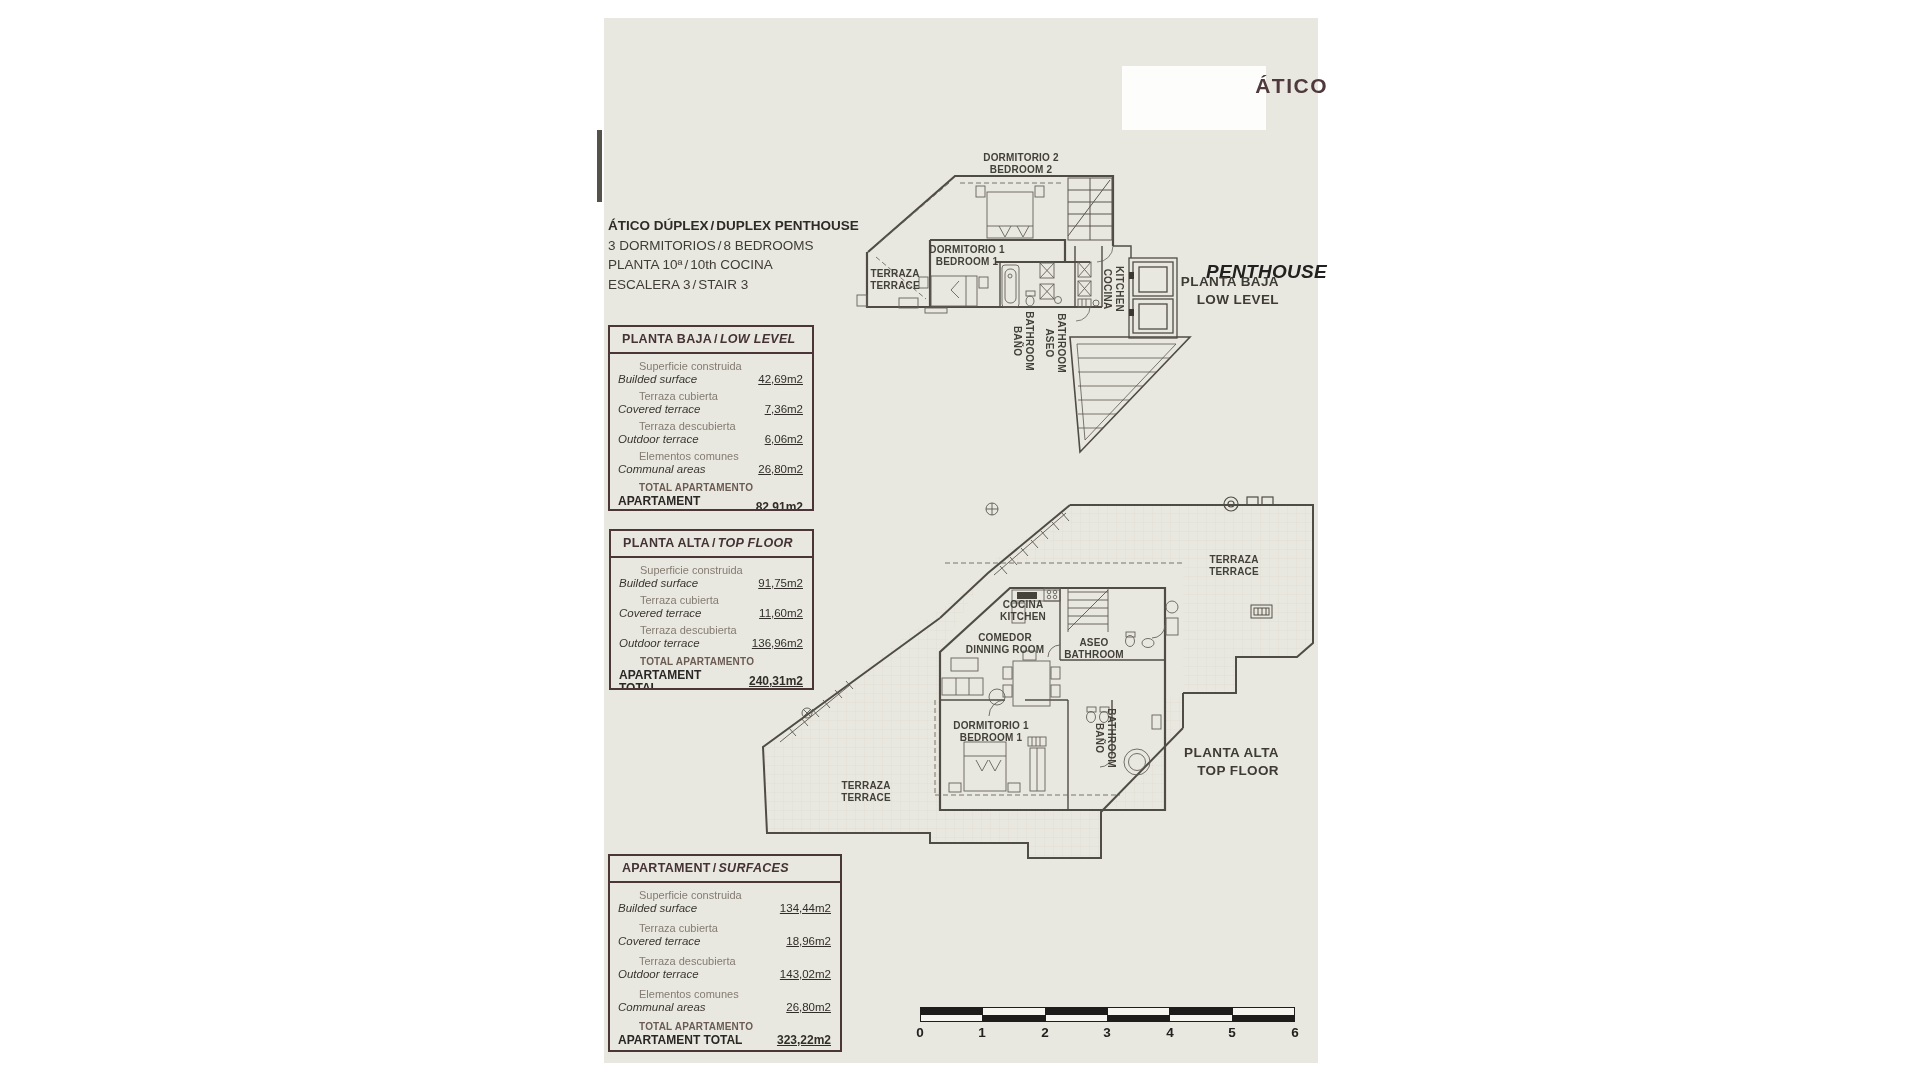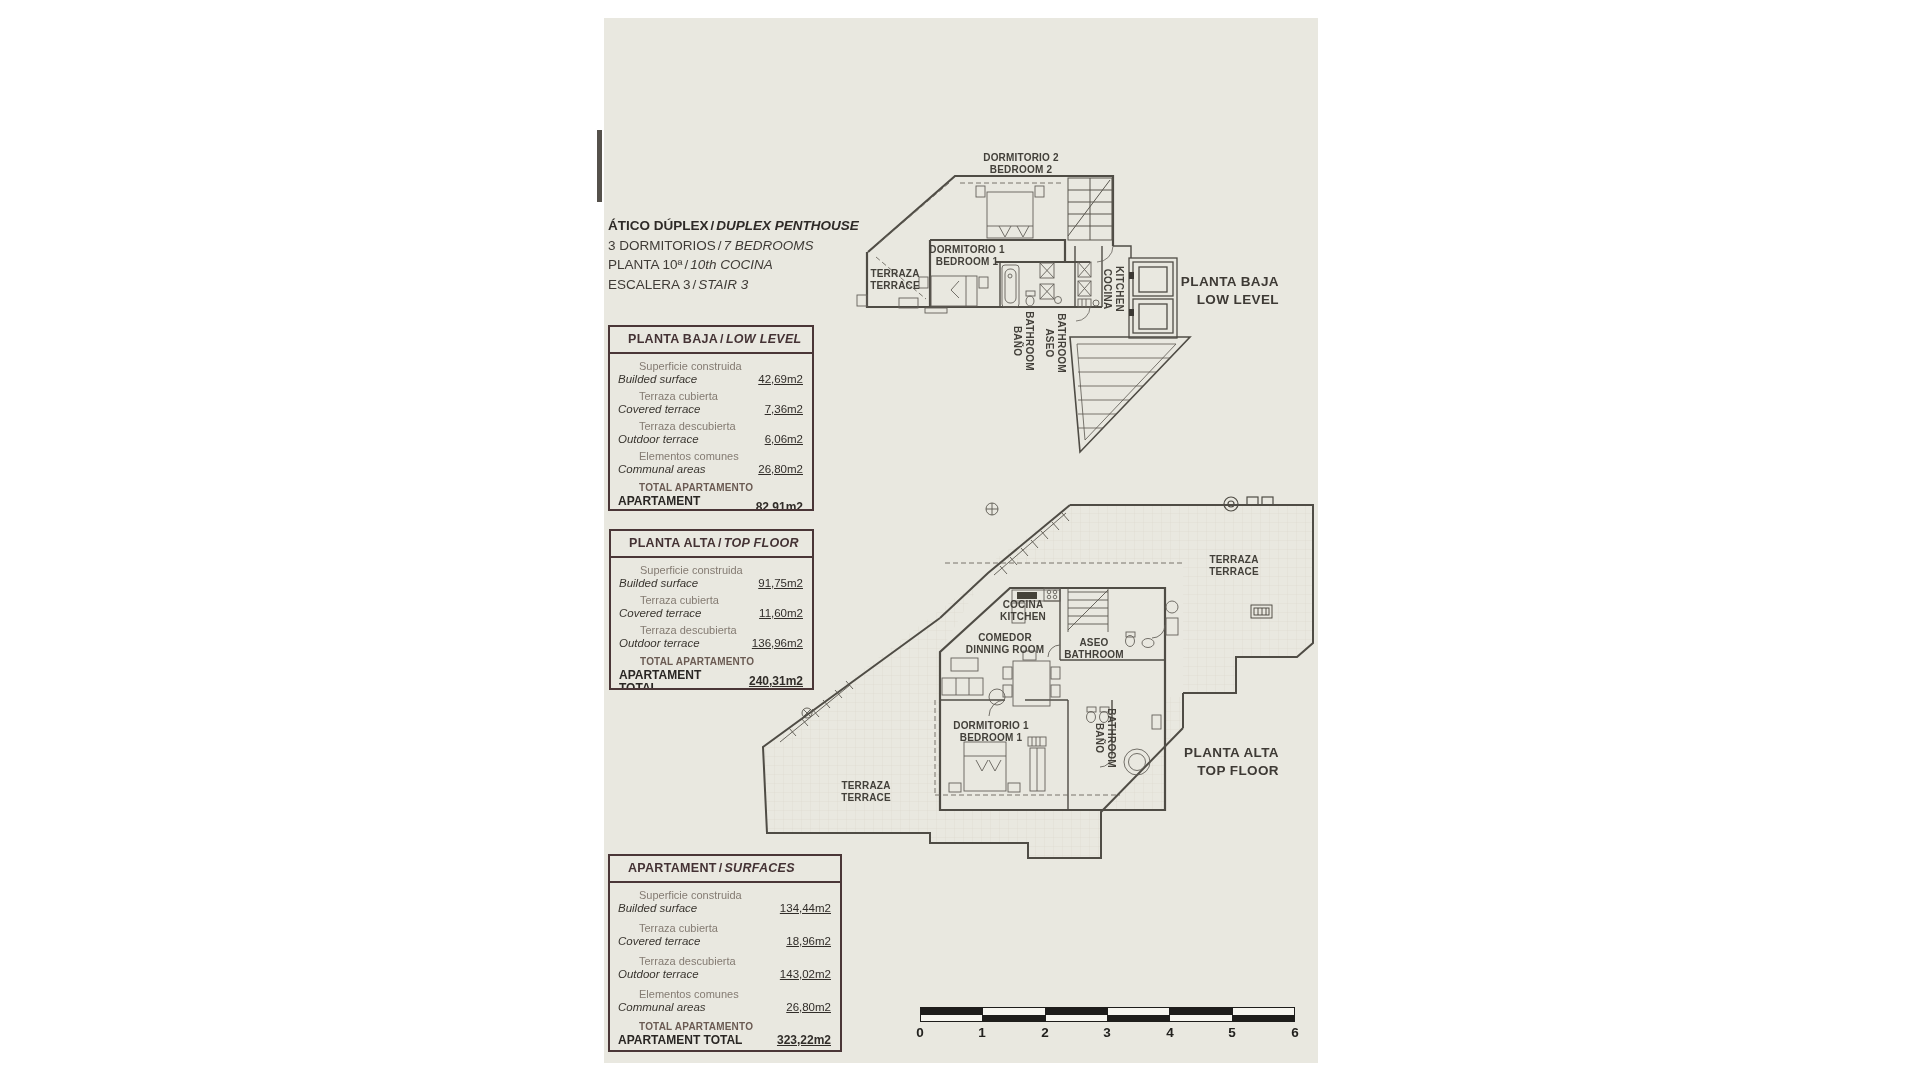--- a/index.html
+++ b/index.html
@@ -9,30 +9,30 @@
   .edge-strip{position:absolute;left:597px;top:130px;width:5px;height:72px;background:#55514b;}
 
   
   .title-box{position:absolute;left:518px;top:48px;width:144px;height:64px;background:#fdfdfb;
              text-align:right;padding:7px 8px 0 0;box-sizing:border-box;}
   .title-box .t1{font-size:21px;font-weight:700;letter-spacing:1.5px;color:#4e3a3c;line-height:26px;}
   .title-box .t2{font-size:19px;font-weight:700;font-style:italic;color:#232120;line-height:26px;letter-spacing:0.3px;}
 
   
   .info{position:absolute;left:4px;top:198px;width:300px;color:#3f3b36;font-size:13.5px;line-height:19.5px;}
-  .info .ln .en{font-style:italic;}
+  .info .ln .en{}
   .info .ln.b{font-weight:700;color:#2e2a27;}
   .info .sl{margin:0 2px;}
 
   
   .stable{position:absolute;border:2px solid #4a3637;box-sizing:border-box;overflow:hidden;}
   .t1{left:4px;top:307px;width:206px;height:186px;}
   .t2{left:5px;top:511px;width:205px;height:161px;}
   .t3{left:4px;top:836px;width:234px;height:198px;}
-  .thead{height:25px;line-height:25px;padding-left:18px;border-bottom:2px solid #4a3637;
+  .thead{height:25px;line-height:25px;padding-left:12px;border-bottom:2px solid #4a3637;
          font-size:12.5px;font-weight:700;color:#443234;letter-spacing:0.3px;white-space:nowrap;}
   .thead .en{font-style:italic;}
   .thead .sl{margin:0 2px;}
   .tbody{padding:6px 9px 4px 8px;}
   .trow{margin-bottom:4px;}
   .t3 .trow{margin-bottom:7px;}
   .trow .l1{font-size:11px;line-height:12.5px;color:#847b72;margin-left:21px;}
   .trow .l2{display:flex;justify-content:space-between;font-size:11.5px;line-height:13.5px;color:#39352f;gap:15px;}
   .trow .l2 .en{font-style:italic;}
   .trow .l2 .val{font-style:normal;color:#312d29;text-decoration:underline;}
@@ -65,24 +65,28 @@
   .snums span{position:absolute;top:3px;transform:translateX(-50%);font-size:13.5px;font-weight:700;color:#23221f;}
 </style>
 </head>
 <body>
 
 <div class="canvas">
   <div class="edge-strip"></div>
 
   <div class="page">
 
+    <div class="title-box">
+      <div class="t1">ÁTICO</div>
+      <div class="t2">PENTHOUSE</div>
+    </div>
 
     <div class="info">
       <div class="ln b"><span class="es">ÁTICO DÚPLEX</span><span class="sl">/</span><span class="en">DUPLEX PENTHOUSE</span></div>
-      <div class="ln"><span class="es">3 DORMITORIOS</span><span class="sl">/</span><span class="en">7 BEDROOMS</span></div>
+      <div class="ln"><span class="es">3 DORMITORIOS</span><span class="sl">/</span><span class="en">8 BEDROOMS</span></div>
       <div class="ln"><span class="es">PLANTA 10ª</span><span class="sl">/</span><span class="en">10th COCINA</span></div>
       <div class="ln"><span class="es">ESCALERA 3</span><span class="sl">/</span><span class="en">STAIR 3</span></div>
     </div>
 
     <div class="stable t1">
       <div class="thead"><span class="es">PLANTA BAJA</span><span class="sl">/</span><span class="en">LOW LEVEL</span></div>
       <div class="tbody">
         <div class="trow">
             <div class="l1">Superficie construida</div>
             <div class="l2">

